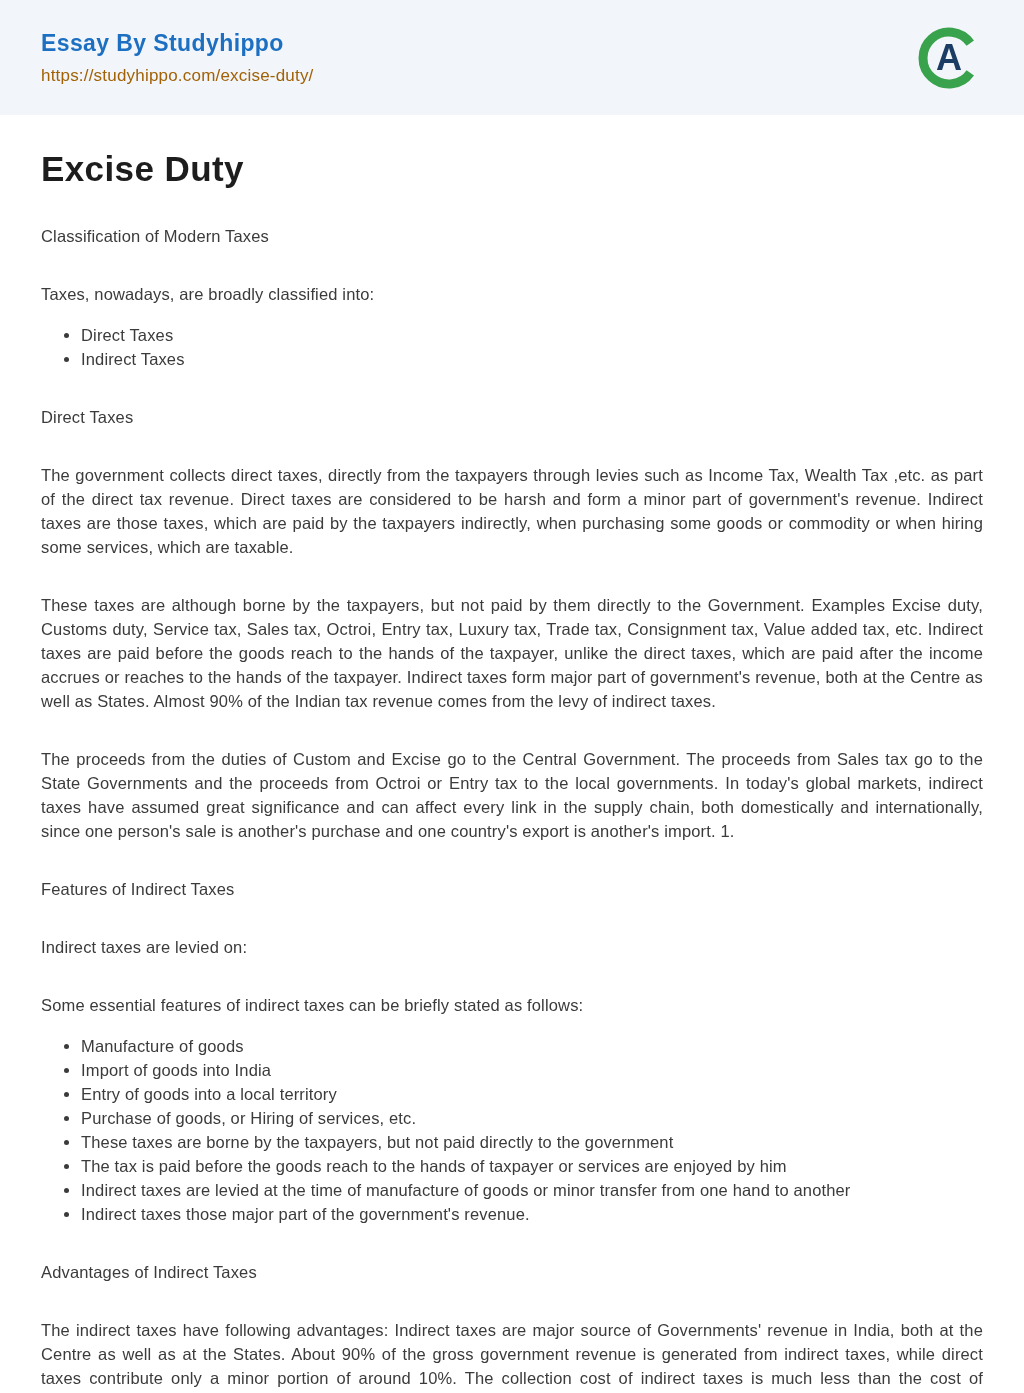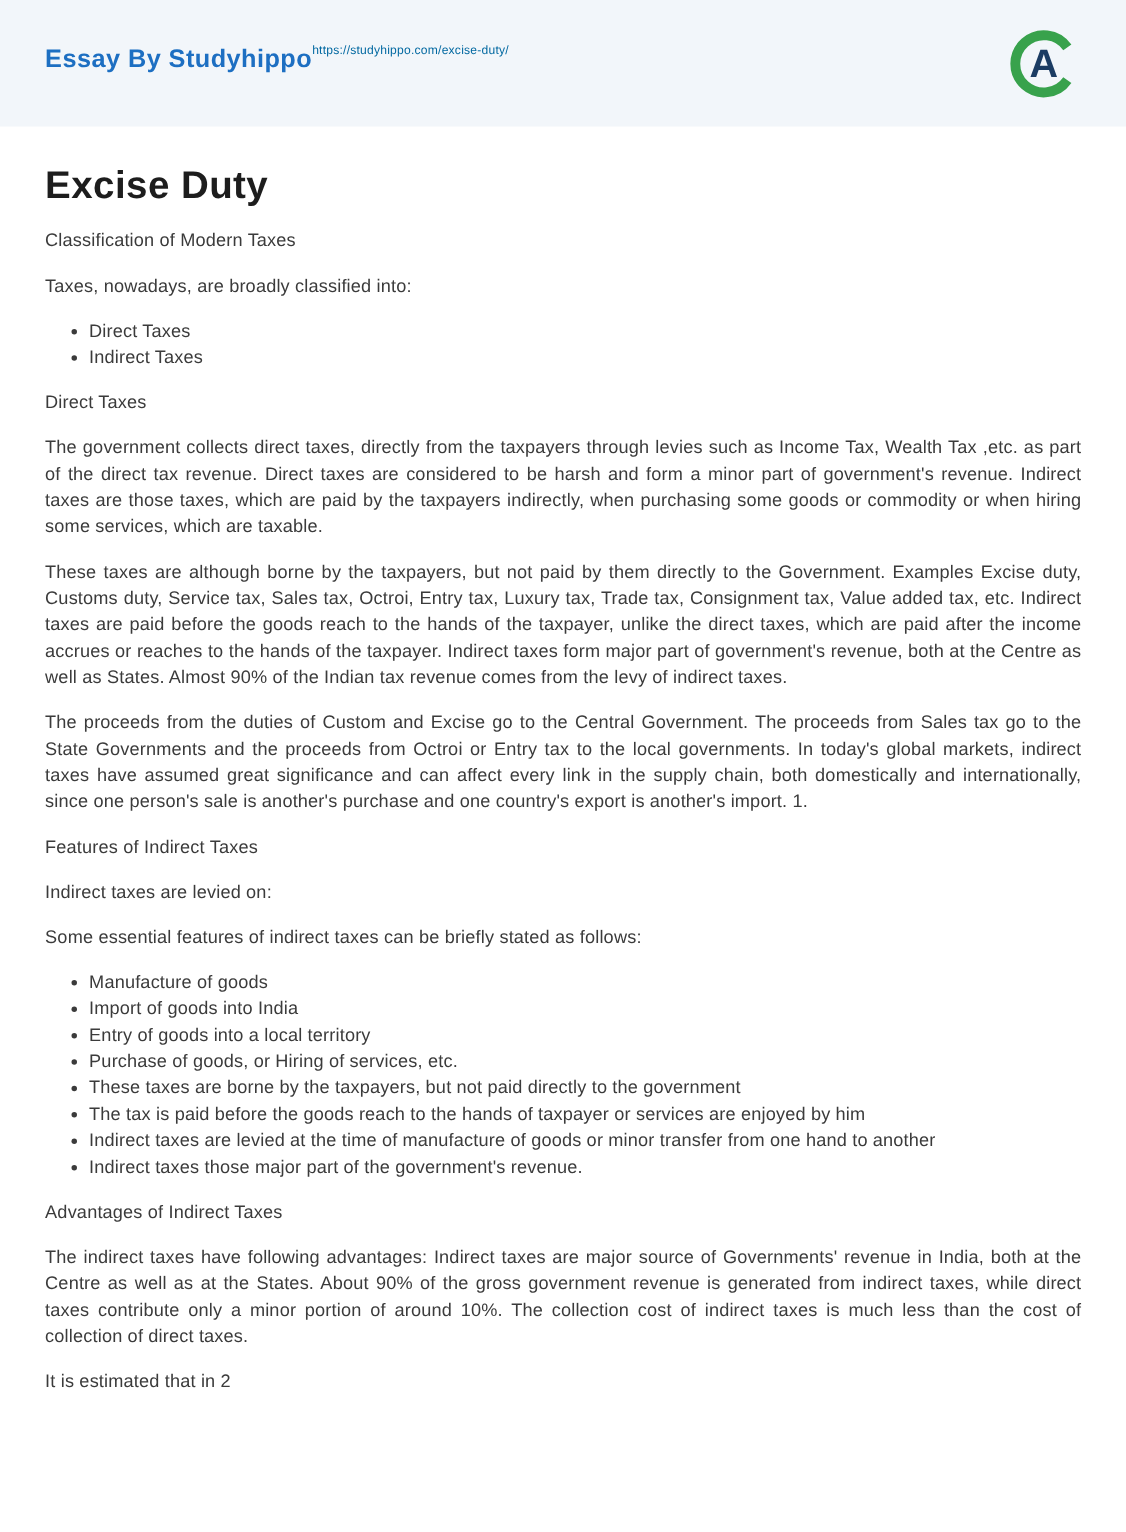--- a/index.html
+++ b/index.html
@@ -14,31 +14,31 @@
     color: #3b3b3b;
   }
   .header {
     background: #f2f6fa;
     height: 115px;
     padding: 0 41px;
     display: flex;
     align-items: center;
     justify-content: space-between;
   }
-  .header-text { display: flex; flex-direction: row; }
+  .header-text { display: flex; flex-direction: column; }
   .site-title {
     color: #1d6fc2;
     font-size: 23px;
     font-weight: 700;
     letter-spacing: 0.4px;
     margin-bottom: 9px;
   }
   .page-url {
-    color: #0369a1;
-    font-size: 11px;
+    color: #a16207;
+    font-size: 17px;
     font-weight: 500;
     letter-spacing: 0.2px;
     text-decoration: none;
   }
   .logo { width: 68px; height: 68px; flex: 0 0 auto; }
   .logo text {
     font-family: "Liberation Sans", "DejaVu Sans", sans-serif;
     font-weight: 800;
     font-size: 36px;
     fill: #1b3c63;
@@ -48,21 +48,21 @@
   }
   h1.page-title {
     margin-top: 33px;
     font-size: 35px;
     line-height: 42px;
     font-weight: 800;
     color: #1d1d1d;
     letter-spacing: 0.4px;
   }
   .content p {
-    margin-top: 17px;
+    margin-top: 34px;
     font-size: 16.5px;
     line-height: 24px;
     text-align: justify;
     letter-spacing: 0.15px;
     color: #3b3b3b;
   }
   .content p.first-after-title { }
   .content ul {
     margin-top: 17px;
     padding-left: 40px;

